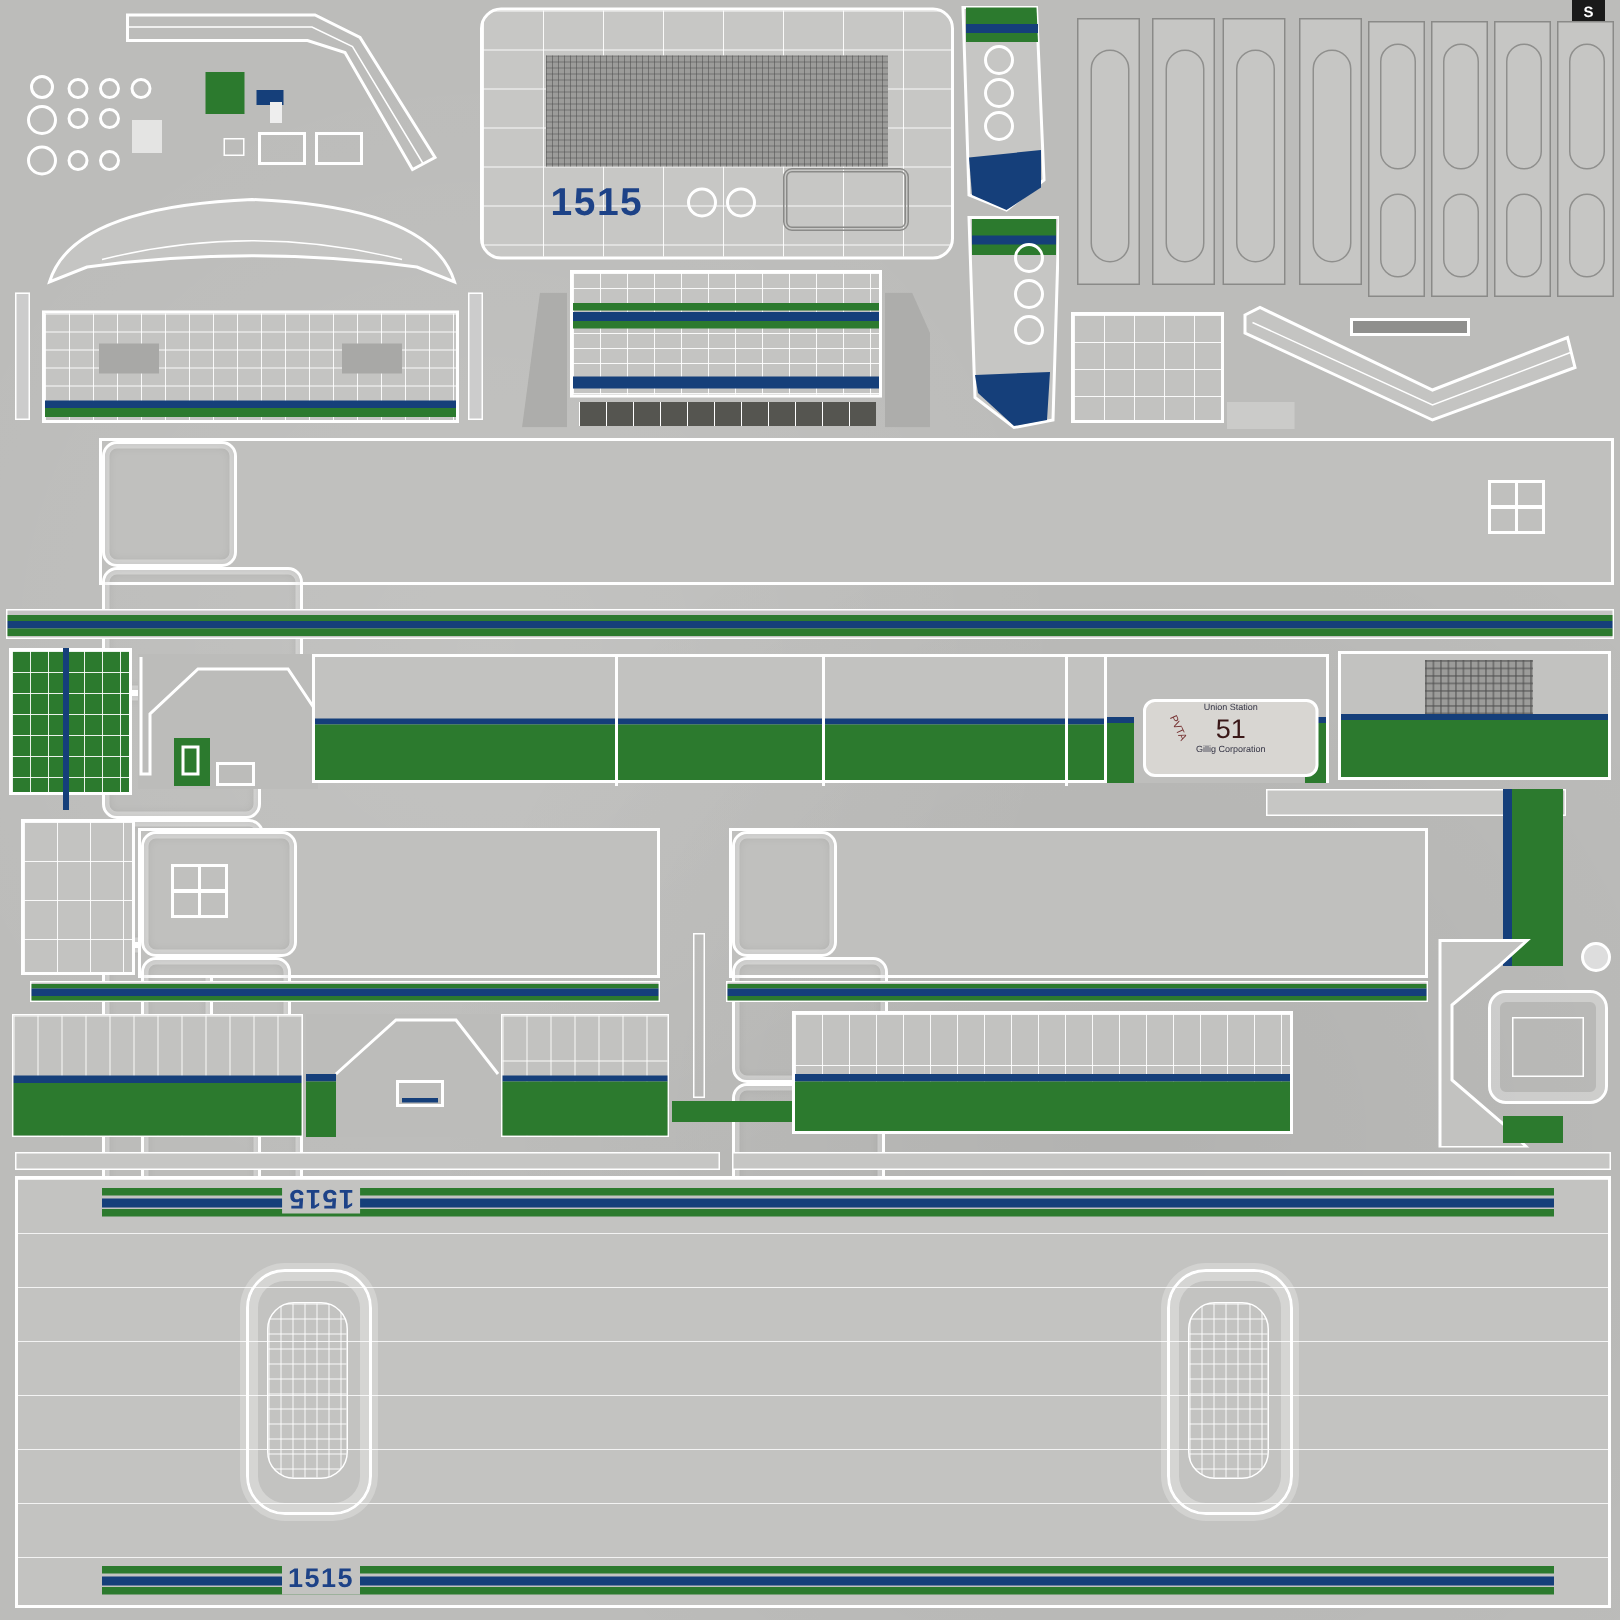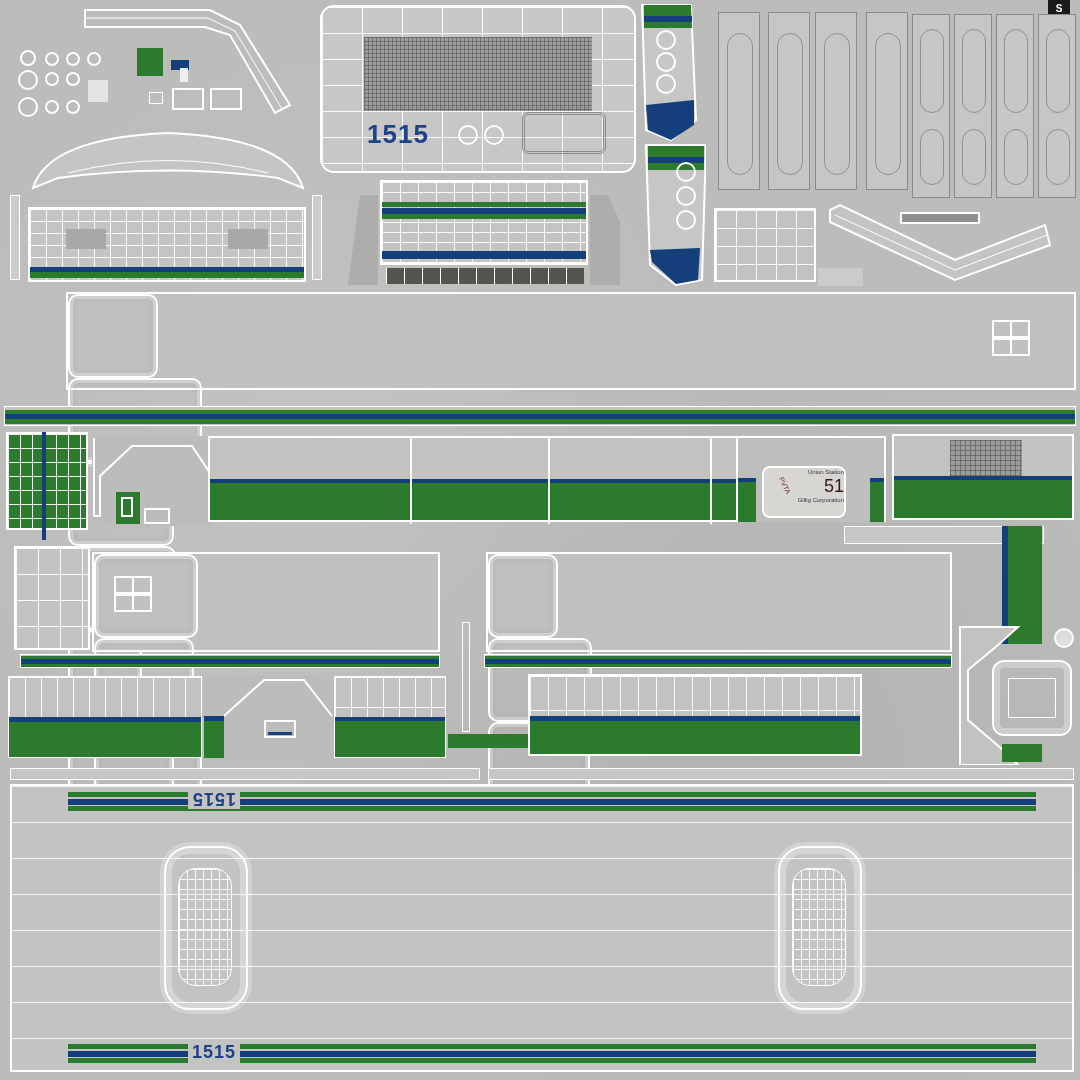--- a/index.html
+++ b/index.html
@@ -191,21 +191,21 @@
     <div class="p" style="left:338px;top:0;width:2px;height:86px;background:#fff;"></div>
     <div class="p" style="left:500px;top:0;width:2px;height:86px;background:#fff;"></div>
   </div>
 
   <div class="p" style="left:736px;top:436px;width:150px;height:86px;background:#bebebc;border:2px solid #fff;border-bottom:none;">
     <div class="stripe b" style="top:40px;left:0;width:18px;height:4px;"></div>
     <div class="stripe g" style="top:44px;left:0;width:18px;bottom:0;"></div>
     <div class="stripe b" style="top:40px;left:132px;right:0;height:4px;"></div>
     <div class="stripe g" style="top:44px;left:132px;right:0;bottom:0;"></div>
   </div>
-  <div class="sign" style="left:762px;top:466px;width:84px;height:52px;text-align:right;">
+  <div class="sign" style="left:762px;top:466px;width:117px;height:52px;">
     <div style="font-size:6px;color:#334;margin-top:1px;">Union Station</div>
     <div style="position:absolute;left:12px;top:14px;font-size:7px;color:#733;transform:rotate(65deg);">PVTA</div>
     <div style="font-size:18px;color:#3a1818;line-height:22px;">51</div>
     <div style="font-size:6px;color:#334;">Gillig Corporation</div>
   </div>
 
   <div class="p wf" style="left:892px;top:434px;width:182px;height:86px;background:#c2c2c0;">
     <div class="p mesh" style="left:56px;top:4px;width:72px;height:64px;background-size:5px 5px;"></div>
     <div class="stripe b" style="top:40px;height:4px;"></div>
     <div class="stripe g" style="top:44px;bottom:0;"></div>

